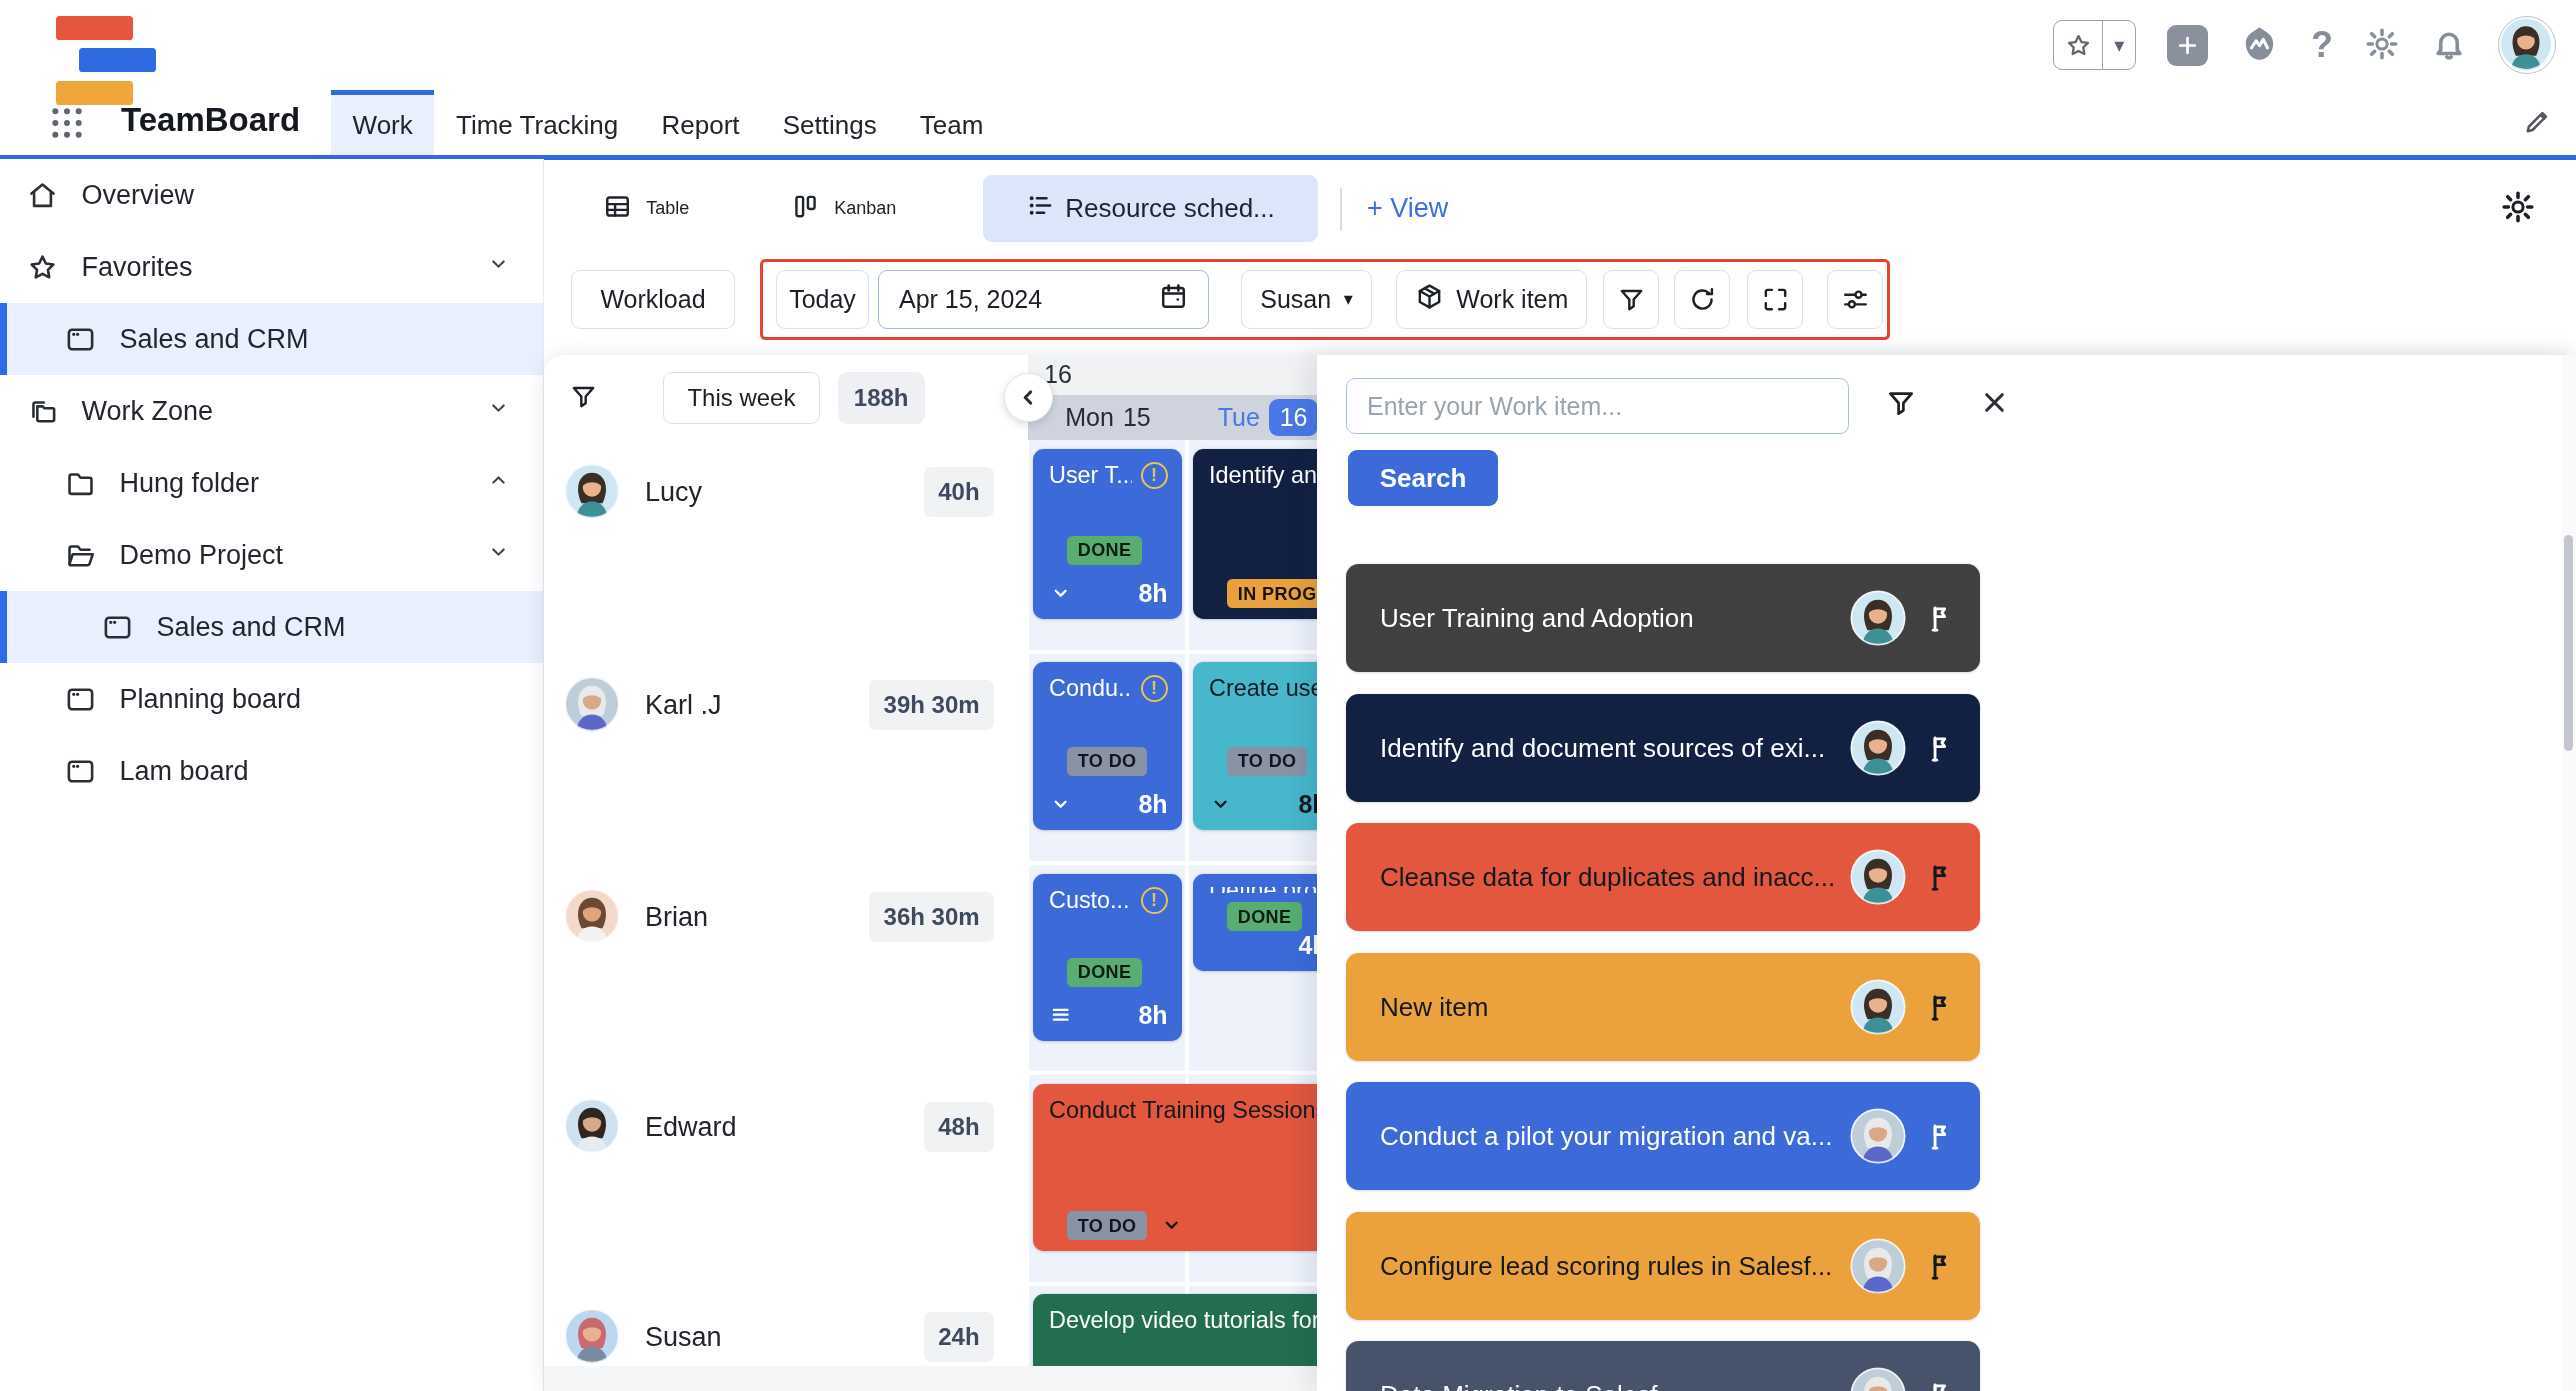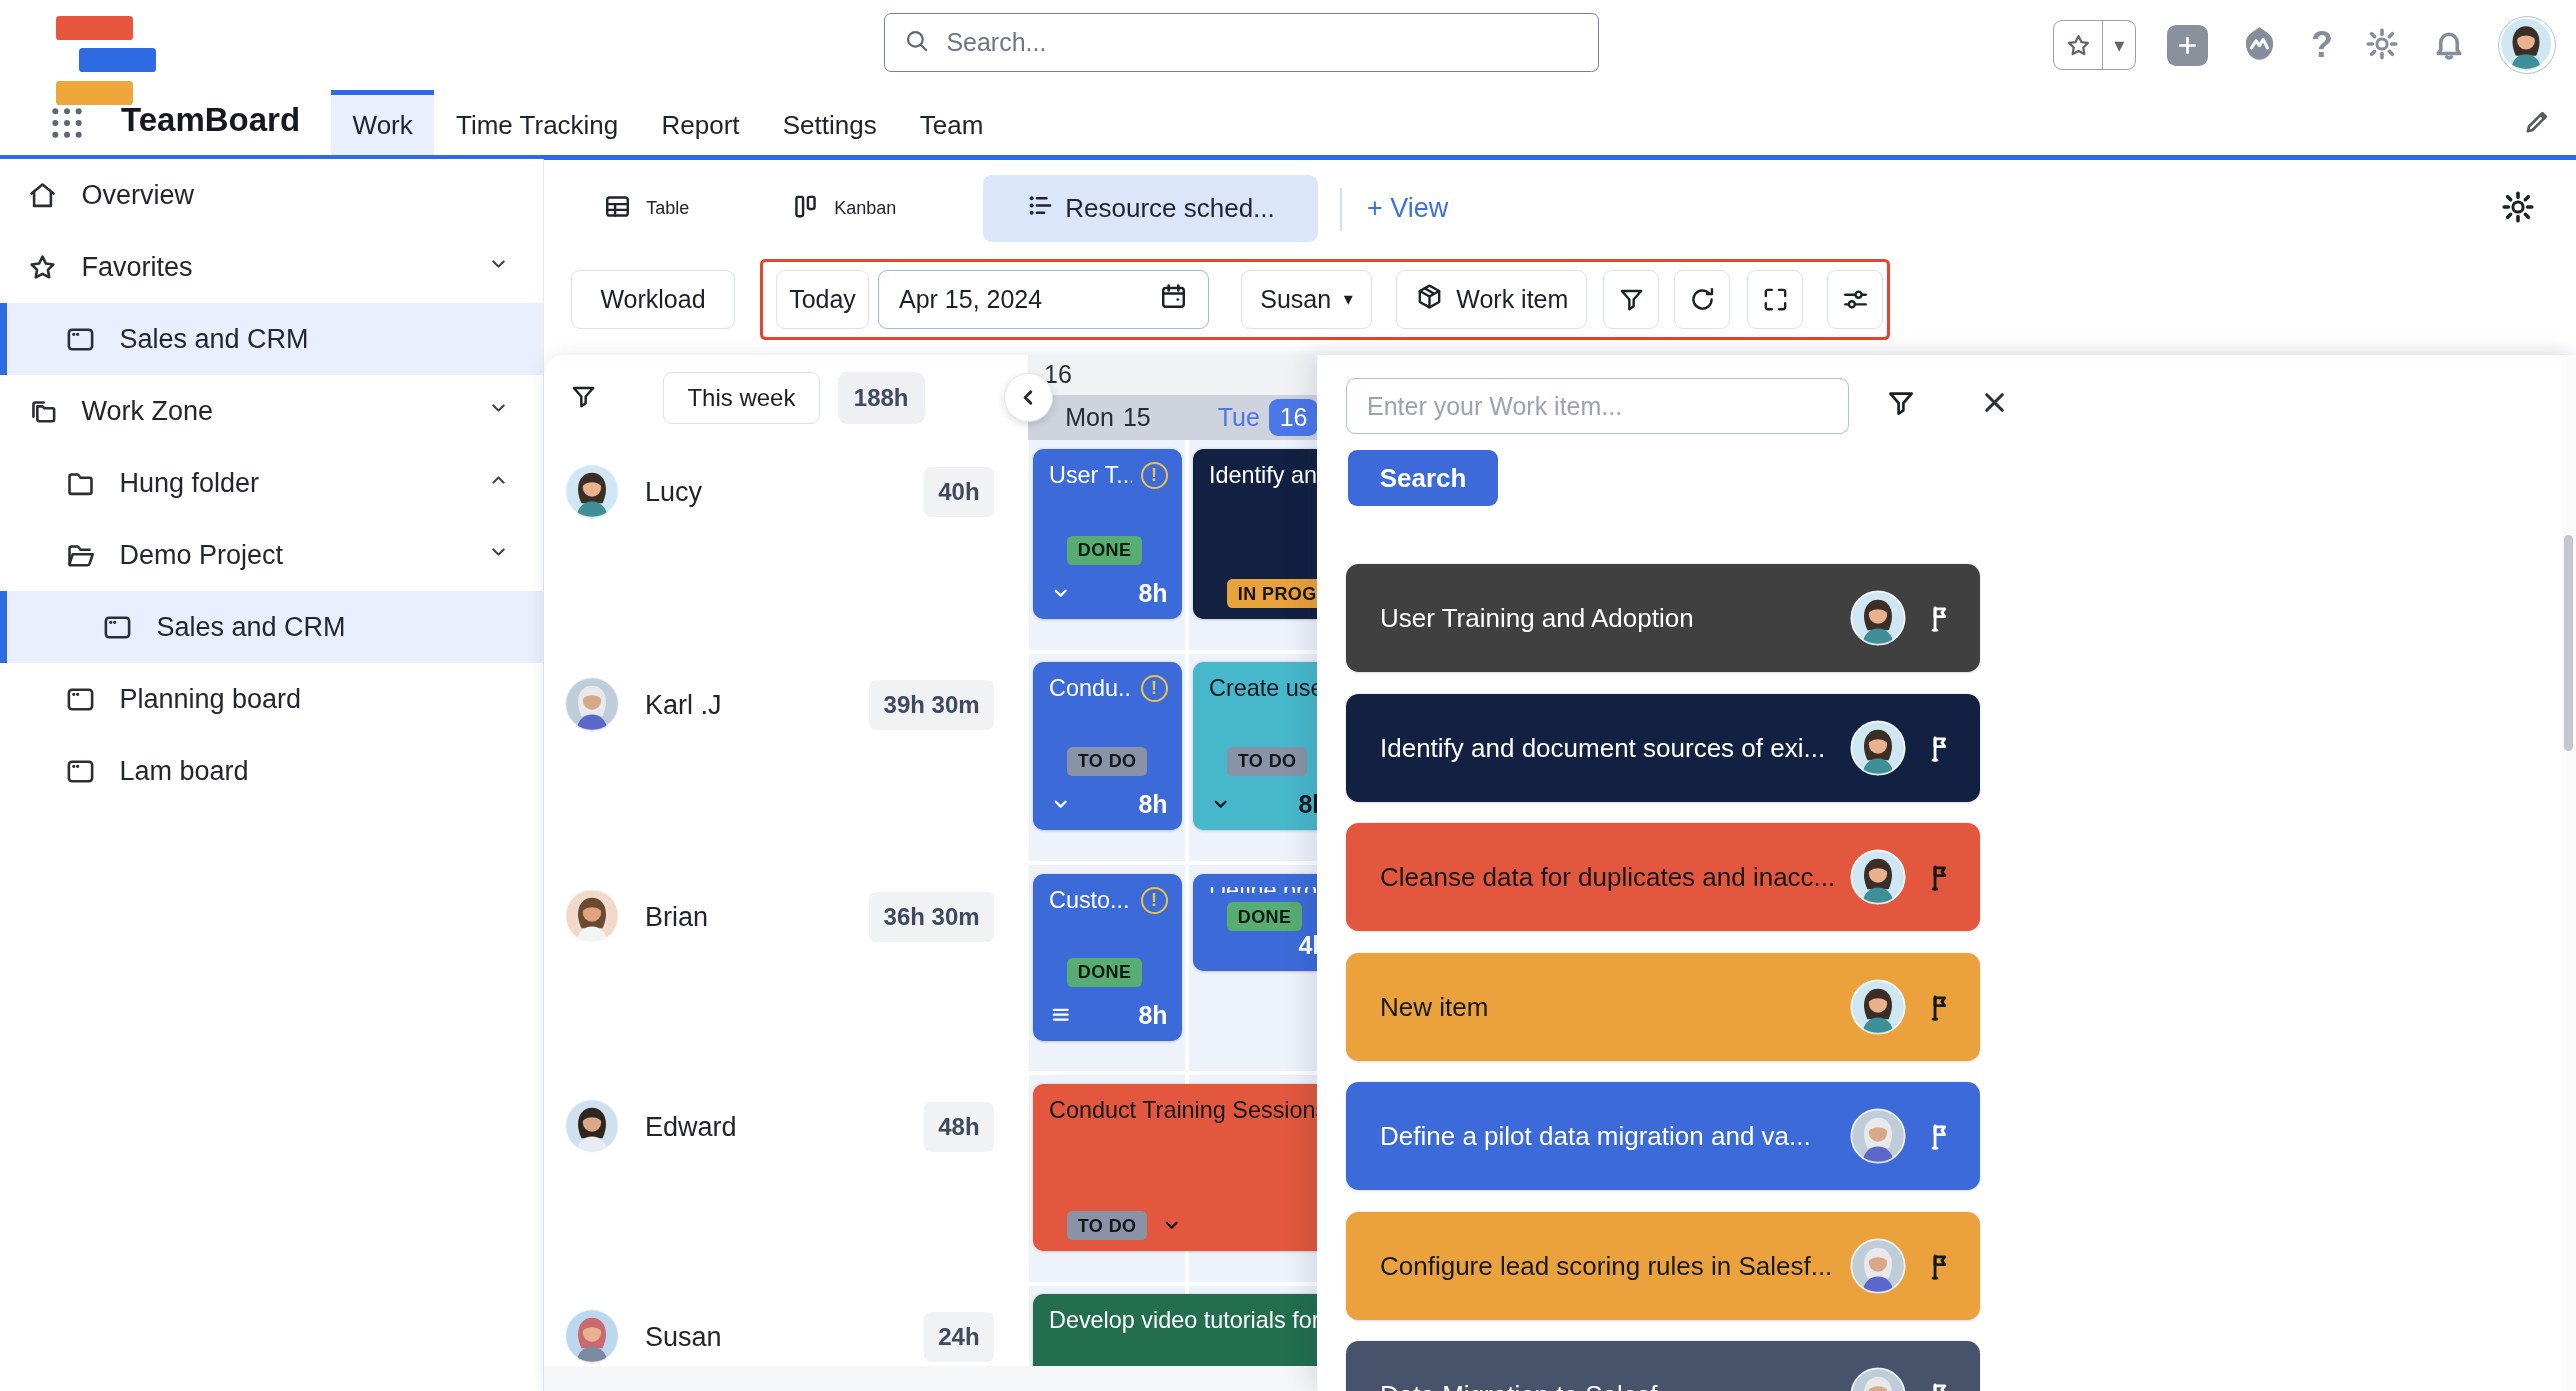--- a/index.html
+++ b/index.html
@@ -124,27 +124,20 @@
 <body>
 
 <div class="app">
 
   <div class="topbar">
     <div class="logo">
       <div class="bar" style="left:0;top:1.8px;background:#E8553D"></div>
       <div class="bar" style="left:23.4px;top:34px;background:#2E6BE2"></div>
       <div class="bar" style="left:0;top:67px;background:#EFA63B"></div>
     </div>
-    <div class="search-wrap">
-      <span id="ic-search"><svg width="27" height="27" viewBox="0 0 24 24" fill="none" stroke="#5f6672" stroke-width="2" stroke-linecap="round" stroke-linejoin="round">
-            <circle cx="11" cy="11" r="6.5"></circle>
-            <path d="M16 16l4.5 4.5"></path>
-          </svg></span>
-      <input placeholder="Search..." style="">
-    </div>
     <div class="top-icons">
       <span class="star-combo">
         <span class="seg" id="ic-star">
             <svg width="27" height="27" viewBox="0 0 24 24" fill="none" stroke="#5f6672" stroke-width="2" stroke-linecap="round" stroke-linejoin="round">
               <path d="M12 3.6l2.6 5.3 5.8.8-4.2 4.1 1 5.8-5.2-2.7-5.2 2.7 1-5.8-4.2-4.1 5.8-.8z"></path>
             </svg>
           </span>
         <span class="seg" style="font-size:20px;color:#5f6672">▾</span>
       </span>
       <span class="sq-btn" id="ic-plus">
@@ -863,21 +856,21 @@
             </span>
             <span class="fl">
               <svg width="31" height="31" viewBox="0 0 24 24" fill="none" stroke="currentColor" stroke-width="2.2" stroke-linecap="round" stroke-linejoin="round">
                 <path d="M7 21V3.8"></path>
                 <path d="M7 4.5h7.5l-2.2 3 2.2 3H7z"></path>
                 <path d="M5.6 21h2.8"></path>
               </svg>
             </span>
           </div>
           <div class="wp-card" style="top: 727px; background: rgb(60, 107, 217); color: rgb(255, 255, 255);">
-            <span class="t">Define a pilot data migration and va...</span>
+            <span class="t">Conduct a pilot your migration and va...</span>
             <span style="display:flex">
               <svg width="56" height="56" viewBox="0 0 64 64">
                 <defs>
                   <clipPath id="ckarl62">
                     <circle cx="32" cy="32" r="31"></circle>
                   </clipPath>
                 </defs>
                 <circle cx="32" cy="32" r="31" fill="#BFCDD9"></circle>
                 <g clip-path="url(#ckarl62)">
                   <path d="M16 30c0-12 7-19 16-19s16 7 16 19c0 8-4 16-4 16H20s-4-8-4-16z" fill="#E8E9EA"></path>

